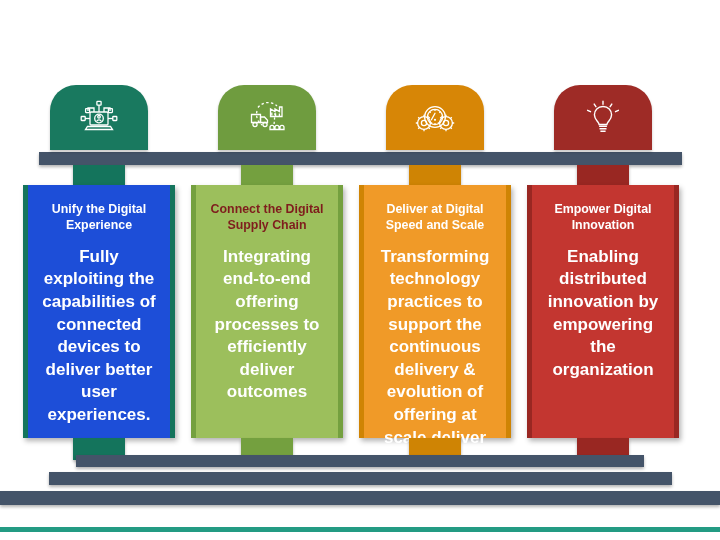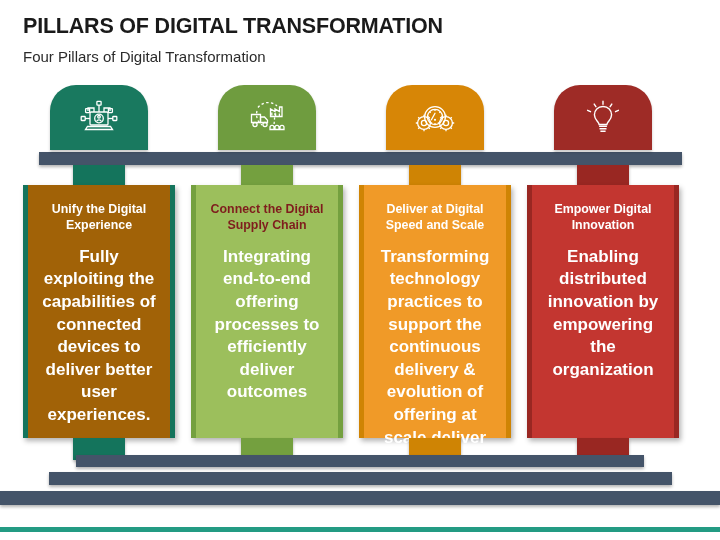--- a/index.html
+++ b/index.html
@@ -69,22 +69,20 @@
   
   .foot{position:absolute;left:50px;top:353px;width:52px;height:22px;box-shadow:0 2px 3px rgba(0,0,0,.28);}
 
   
 </style>
 </head>
 <body>
 
 <div id="slide">
 
-  <div class="title">PILLARS OF DIGITAL TRANSFORMATION</div>
-  <div class="subtitle">Four Pillars of Digital Transformation</div>
 
   <div class="beam beam-top" style="background: rgb(68, 84, 105);"></div>
 
   <div class="pillar p1">
     <div class="arch" style="background: rgb(25, 121, 95);">
       <span>
         <svg width="44" height="38" viewBox="0 0 44 38" fill="none" stroke="#ffffff" stroke-width="1.3">
           <rect x="13" y="13" width="18" height="13" rx="1"></rect>
           <circle cx="22" cy="19.5" r="4.3"></circle>
           <circle cx="22" cy="17.8" r="1.3"></circle>
@@ -97,21 +95,21 @@
           <path d="M27 13V9h6v3"></path>
             <rect x="31.4" y="9.6" width="4" height="4" rx="0.5"></rect>
           <path d="M13 19.5H8"></path>
             <rect x="4.2" y="17.5" width="4" height="4" rx="0.5"></rect>
           <path d="M31 19.5h5"></path>
             <rect x="35.8" y="17.5" width="4" height="4" rx="0.5"></rect>
         </svg>
       </span>
     </div>
     <div class="capital" style="background: rgb(20, 116, 92);"></div>
-    <div class="body" style="background: #a16207;">
+    <div class="body" style="background: #1d4ed8;">
       <div class="edge-l" style="background: rgb(20, 116, 92);"></div>
       <div class="edge-r" style="background: rgb(20, 116, 92);"></div>
       <div class="body-inner">
         <p class="p-title" style="color: rgb(255, 255, 255);">Unify the Digital Experience</p>
         <p class="p-desc" style="color: rgb(255, 255, 255);">Fully exploiting the capabilities of connected devices to deliver better user experiences.</p>
       </div>
     </div>
     <div class="foot" style="background: rgb(20, 116, 92);"></div>
   </div>
 

